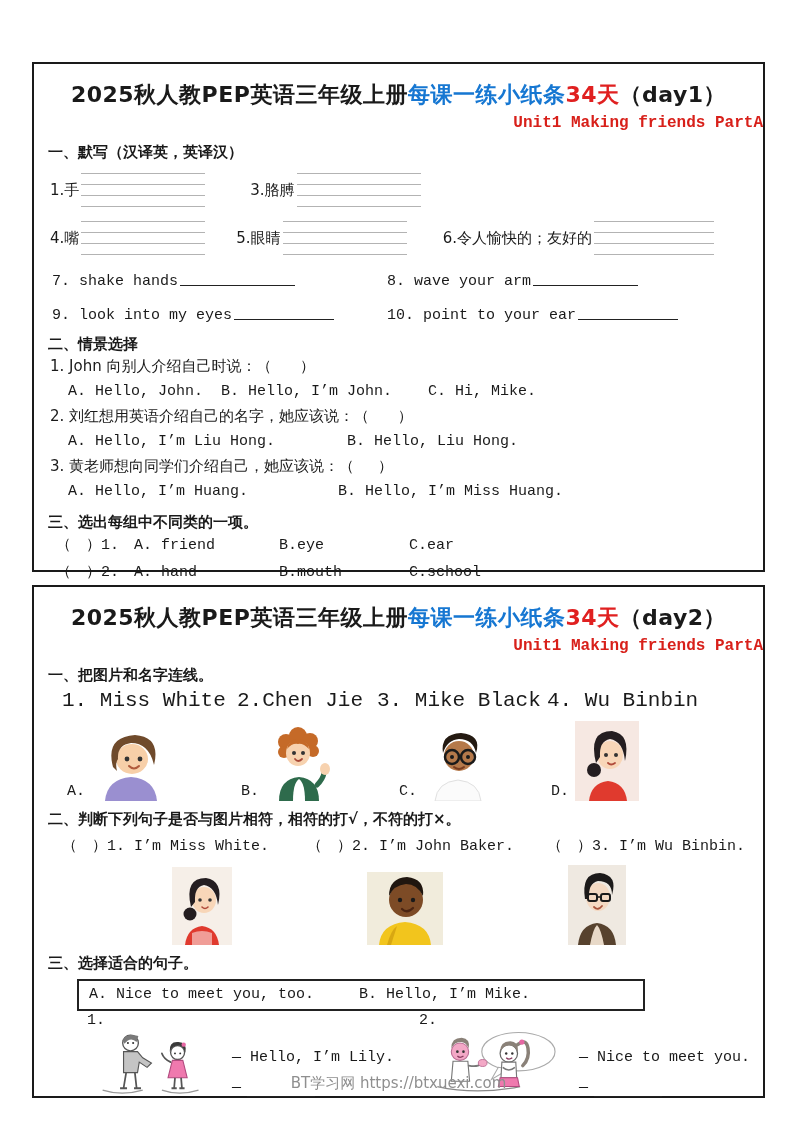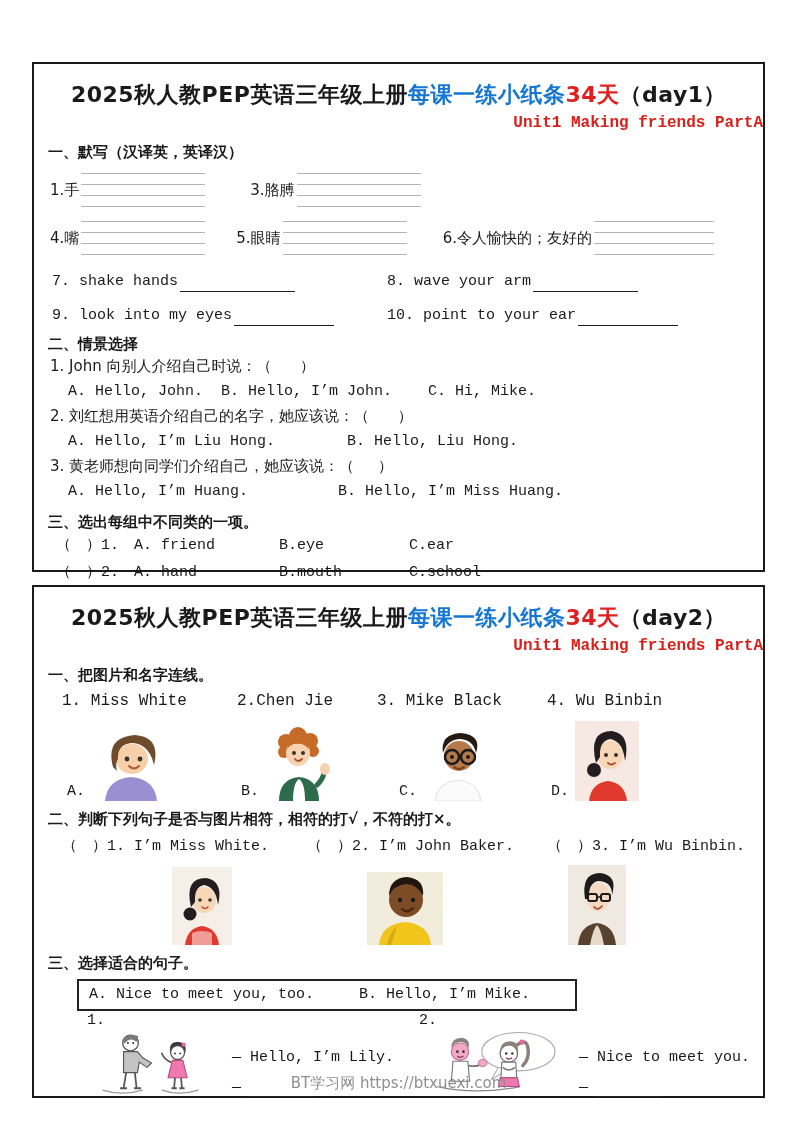--- a/index.html
+++ b/index.html
@@ -29,45 +29,45 @@
   
   .dict-row{display:flex;margin:8px 0 0 16px;height:40px;}
   .dict-item{display:flex;align-items:center;}
   .dict-label{font-size:15px;white-space:nowrap;}
   .writing-grid{width:124px;height:34px;display:flex;flex-direction:column;justify-content:space-between;margin-left:2px;}
   .writing-grid.w120{width:120px;}
   .writing-grid i{display:block;height:0;border-top:1.6px solid var(--c-grid-line,#b3b3b3);}
   .ml31{margin-left:31px;} .ml45{margin-left:45px;} .ml36{margin-left:36px;}
 
   .phrase-row{display:flex;margin:14px 0 0 18px;font-family:"Liberation Mono",monospace;font-size:15px;line-height:20px;}
-  .phrase-cell{width:335px;display:flex;align-items:flex-end;}
+  .phrase-cell{width:335px;display:flex;align-items:flex-start;}
   .blank{border-bottom:1.5px solid #222;height:13px;margin-left:2px;}
   .b115{width:115px;} .b105{width:105px;} .b100{width:100px;}
 
   .q-line{font-size:15px;line-height:25px;margin-left:16px;white-space:pre-wrap;}
   .opt-line{font-family:"Liberation Mono",monospace;font-size:15px;line-height:25px;margin-left:34px;white-space:pre-wrap;}
 
   .oo-row{display:flex;font-family:"Liberation Mono",monospace;font-size:15px;line-height:27px;margin-left:22px;white-space:pre-wrap;}
   .oo-pre{width:78px;} .oo-a{width:145px;} .oo-b{width:130px;}
 
   
-  .names-row{display:flex;font-family:"Liberation Mono",monospace;font-size:16px;line-height:20px;margin:6px 0 0 28px;}
+  .names-row{display:flex;font-family:"Liberation Mono",monospace;font-size:21px;line-height:20px;margin:6px 0 0 28px;}
   .nm-1{width:175px;} .nm-2{width:140px;} .nm-3{width:170px;}
   .avatar-row{display:flex;align-items:flex-end;margin:8px 0 0 33px;height:82px;}
   .avatar-group{display:flex;align-items:flex-end;}
   .avatar-letter{font-family:"Liberation Mono",monospace;font-size:15px;margin-right:6px;line-height:18px;}
   .ag-2{margin-left:70px;} .ag-3{margin-left:66px;} .ag-4{margin-left:58px;}
 
   .judge-items{display:flex;font-family:"Liberation Mono",monospace;font-size:15px;line-height:20px;margin:8px 0 0 28px;white-space:pre-wrap;}
   .ji-1{width:245px;} .ji-2{width:240px;}
   .judge-images{display:flex;align-items:flex-end;margin:6px 0 0 138px;height:82px;}
   .jimg-2{margin-left:135px;} .jimg-3{margin-left:125px;}
 
   .options-box{
-    border:2px solid #222;margin:6px 0 0 43px;width:500px;box-sizing:border-box;
+    border:2px solid #222;margin:6px 0 0 43px;width:568px;box-sizing:border-box;
     padding:3px 10px;font-family:"Liberation Mono",monospace;font-size:15px;line-height:22px;white-space:pre-wrap;
   }
   .scenes-row{display:flex;margin:2px 0 0 53px;}
   .scene-col{display:flex;flex-direction:column;}
   .scene-col2{margin-left:25px;}
   .scene-num{font-family:"Liberation Mono",monospace;font-size:15px;line-height:16px;}
   .scene-body{display:flex;align-items:flex-end;}
   .dialogue{margin-left:10px;font-family:"Liberation Mono",monospace;font-size:15px;line-height:18px;}
   .dash-line{display:flex;align-items:flex-end;margin-top:12px;}
   .dlg-blank{width:68px;border-bottom:1.5px solid #222;height:12px;margin-left:6px;}

